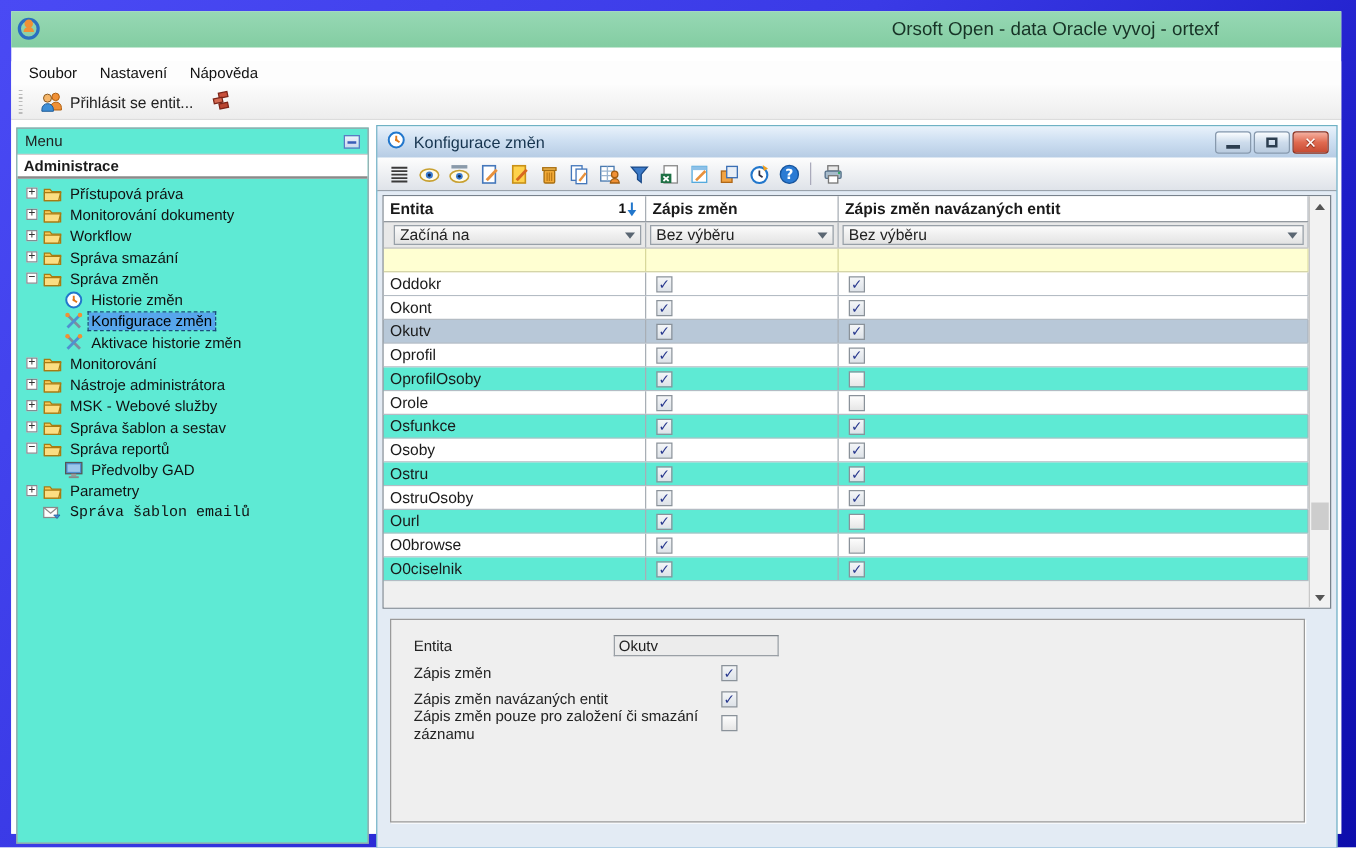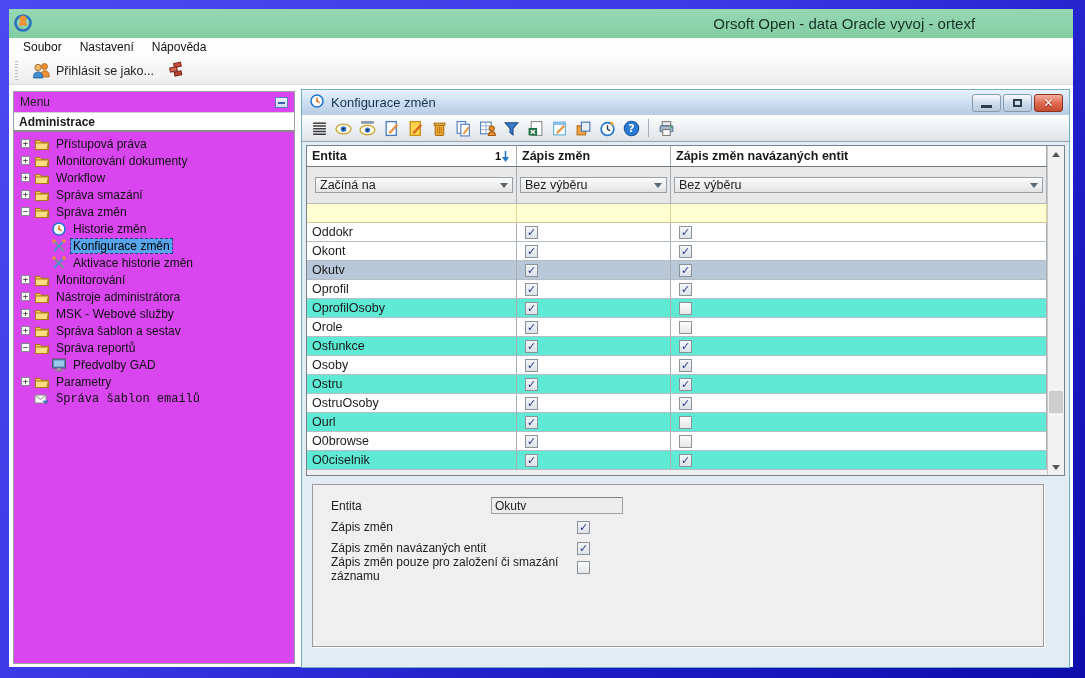--- a/index.html
+++ b/index.html
@@ -11,36 +11,36 @@
     background:linear-gradient(135deg,#4a4af4 0%,#3a3ae6 40%,#1d1dc8 70%,#0d0dac 100%);
     padding:9px 12px 11px 9px; }
   .app-inner { width:100%; height:100%; display:flex; flex-direction:column; background:#fff; }
 
   
   .titlebar { height:29px; background:linear-gradient(#97d8b4,#83cda2); display:flex; align-items:center; position:relative; flex:0 0 29px; }
   .titlebar .app-logo { margin-left:3px; }
   .titlebar .title { position:absolute; left:78.5%; transform:translateX(-50%); font-size:15px; color:#173326; white-space:nowrap; }
 
   
-  .menubar { height:19px; background:#fdfdfd; display:flex; align-items:center; padding-left:5px; flex:0 0 19px; }
+  .menubar { height:19px; background:#fdfdfd; display:flex; align-items:center; padding-left:5px; flex:0 0 19px;margin-top:11px; }
   .menu-item { padding:1px 9px 2px 9px; color:#111; cursor:default; }
 
   
   .toolbar { height:28px; background:linear-gradient(#fcfcfc,#ededed); border-bottom:1px solid #dcdcdc; display:flex; align-items:center; flex:0 0 28px; }
   .grip { width:3px; height:20px; margin:0 8px 0 6px;
     background:repeating-linear-gradient(#bbb 0 1px,transparent 1px 3px); }
   .tool-login { display:flex; align-items:center; gap:5px; padding:2px 6px; }
   .tool-login span { font-size:12.5px; color:#222; }
   .bricks { margin-left:6px; }
 
   
   .workspace { flex:1; position:relative; background:#fff; }
 
   
-  .left-panel { position:absolute; left:4px; top:6px; width:282px; height:573px; background:#d946ef; border:1px solid #9aa0a6; display:flex; flex-direction:column; }
+  .left-panel { position:absolute; left:4px; top:6px; width:282px; height:573px; background:#5eead4; border:1px solid #9aa0a6; display:flex; flex-direction:column; }
   .panel-header { height:21px; display:flex; align-items:center; padding:0 6px; border-bottom:1px solid #d0d0d0; }
   .panel-header .ph-label { flex:1; color:#222; }
   .collapse-btn { width:13px; height:11px; border:1px solid #5b7bc4; background:linear-gradient(#eef3fb,#cdd9ee); position:relative; }
   .collapse-btn::after { content:""; position:absolute; left:2px; right:2px; top:4px; height:2px; background:#3a5eb8; }
   .panel-section { height:19px; font-weight:bold; padding:2px 5px; border-bottom:2px solid #8a8a8a; background:#fff; }
   .tree { flex:1; padding-top:3px; overflow:hidden; }
   .tree-row { height:17px; display:flex; align-items:center; white-space:nowrap; }
   .expander { width:9px; height:9px; border:1px solid #848a90; background:#fff; font:9px/7px "DejaVu Sans Mono",monospace; text-align:center; color:#333; margin-right:4px; flex:0 0 9px; }
   .expander-spacer { width:13px; flex:0 0 13px; }
   .tree-row svg { margin-right:4px; flex:0 0 16px; }
@@ -70,21 +70,21 @@
   .grid-wrap { height:331px; border:1px solid #78828c; background:#f0f0f0; position:relative; flex:0 0 331px; }
   .grid-body { margin-right:17px; height:100%; display:flex; flex-direction:column; }
   .grow, .ghead, .gfilter, .gyellow { display:flex; flex:0 0 auto; }
   .gc { border-right:1px solid #a8aeb5; display:flex; align-items:center; overflow:hidden; white-space:nowrap; }
   .c1 { width:210px; flex:0 0 210px; padding-left:5px; }
   .c2 { width:154px; flex:0 0 154px; }
   .c3 { flex:1; }
   .ghead { height:21px; background:#fff; border-bottom:1px solid #707880; font-weight:bold; font-size:12.5px; }
   .ghead .gc { justify-content:flex-start; padding-left:5px; }
   .sort-badge { margin-left:auto; margin-right:6px; display:flex; align-items:center; font:bold 11px/11px "Liberation Sans",sans-serif; color:#111; }
-  .gfilter { height:37px; background:#e8e8e8; border-bottom:1px solid #b8b8b8; }
+  .gfilter { height:21px; background:#e8e8e8; border-bottom:1px solid #b8b8b8; }
   .combo { flex:1; margin:2px 3px; border:1px solid #98a0a8; background:linear-gradient(#fbfbfb,#e3e3e3); display:flex; align-items:center; padding:0 4px; font-size:12.5px; color:#222; height:16px; }
   .combo .arrow { margin-left:auto; width:0; height:0; border-left:4px solid transparent; border-right:4px solid transparent; border-top:5px solid #5a6672; }
   .gyellow { height:19px; background:#ffffd2; border-bottom:1px solid #c8c89a; }
   .gyellow .gc { border-right:1px solid #d8d89a; }
   .grow { height:19px; background:#fff; border-bottom:1px solid #b4bcc4; font-size:12.5px; }
   .grow.shade { background:#5eead4; }
   .grow.sel { background:#b8c8d8; }
   .gfiller { flex:1; background:#f0f0f0; }
   .cb { display:inline-block; width:13px; height:13px; margin-left:8px; border:1px solid #8a929a;
     background:linear-gradient(#fdfdfd,#e6e6e6); font:bold 11px/11px "DejaVu Sans",sans-serif; color:#28388e; text-align:center; }
@@ -133,21 +133,21 @@
 
     <div class="toolbar">
       <div class="grip"></div>
       <div class="tool-login">
         <svg width="19" height="17" viewBox="0 0 19 17">
           <circle cx="12.5" cy="4.5" r="3" fill="#f09035" stroke="#b06010" stroke-width="0.8"></circle>
           <path d="M8.5 13 a4.3 4.3 0 0 1 8.6 0 v2 h-8.6 z" fill="#f09035" stroke="#b06010" stroke-width="0.8"></path>
           <circle cx="6" cy="5.5" r="3.2" fill="#f5b66a" stroke="#8a5a20" stroke-width="0.8"></circle>
           <path d="M1.5 14.5 a4.6 4.6 0 0 1 9.2 0 v1.5 h-9.2 z" fill="#3f8fd6" stroke="#1d5a96" stroke-width="0.8"></path>
         </svg>
-        <span>Přihlásit se jako...</span>
+        <span>Přihlásit se entit...</span>
       </div>
       <span class="bricks">
         <svg width="18" height="17" viewBox="0 0 18 17">
           <rect x="8" y="2" width="7" height="4" fill="#c9503c" stroke="#7c2418" transform="rotate(-12 11 4)"></rect>
           <rect x="4" y="6.5" width="7" height="4" fill="#d46a52" stroke="#7c2418" transform="rotate(-12 7 8.5)"></rect>
           <rect x="8.5" y="10.5" width="7" height="4" fill="#b94531" stroke="#7c2418" transform="rotate(-12 12 12.5)"></rect>
         </svg>
       </span>
     </div>
 

